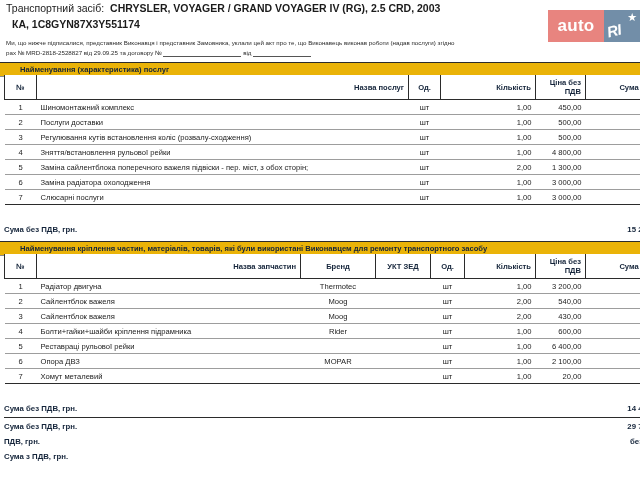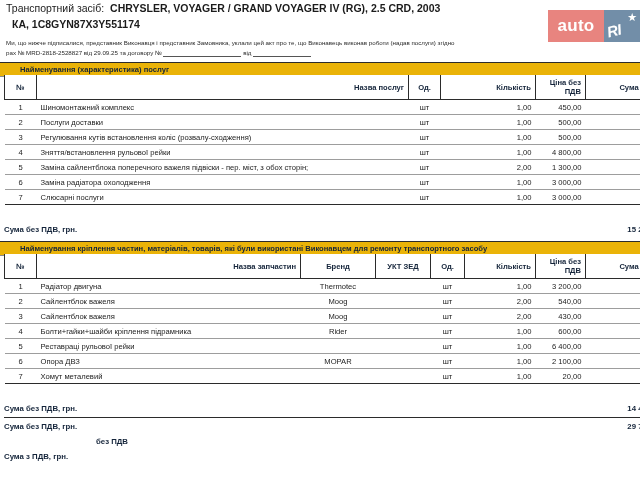--- a/index.html
+++ b/index.html
@@ -430,19 +430,20 @@
 </div>
 
 <div class="spacer-line" style="top:417px;"></div>
 
 <div class="totals" style="top:419px;">
   <div class="trow">
     <div class="tlabel">Сума без ПДВ, грн.</div>
     <div class="tval">29 710,00</div>
   </div>
   <div class="trow">
+    <div class="tlabel">ПДВ, грн.</div>
     <div class="tval">без ПДВ</div>
   </div>
   <div class="trow">
     <div class="tlabel">Сума з ПДВ, грн.</div>
     <div class="tval"></div>
   </div>
 </div>
 
 </body></html>

